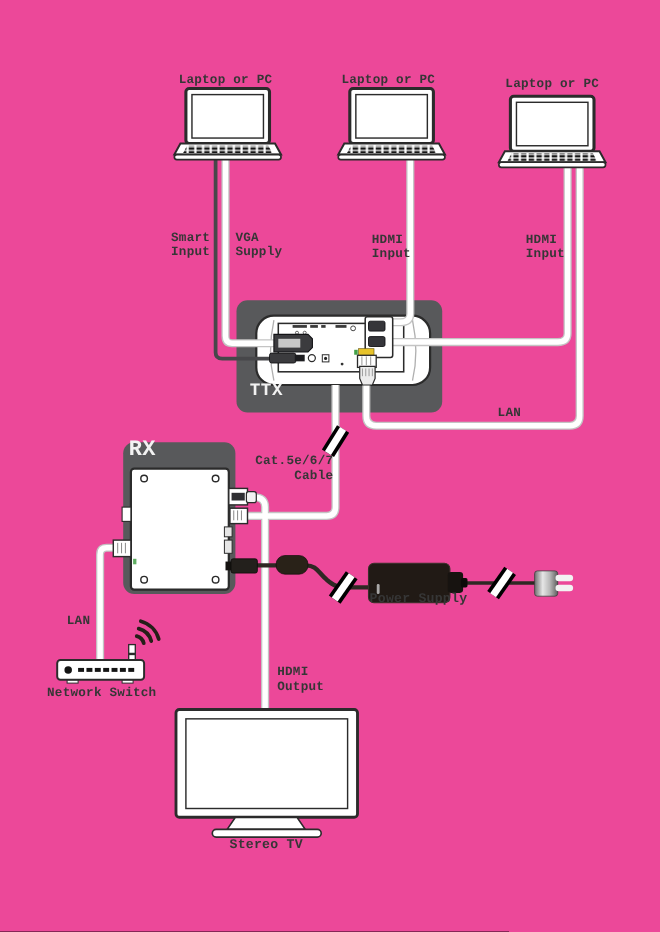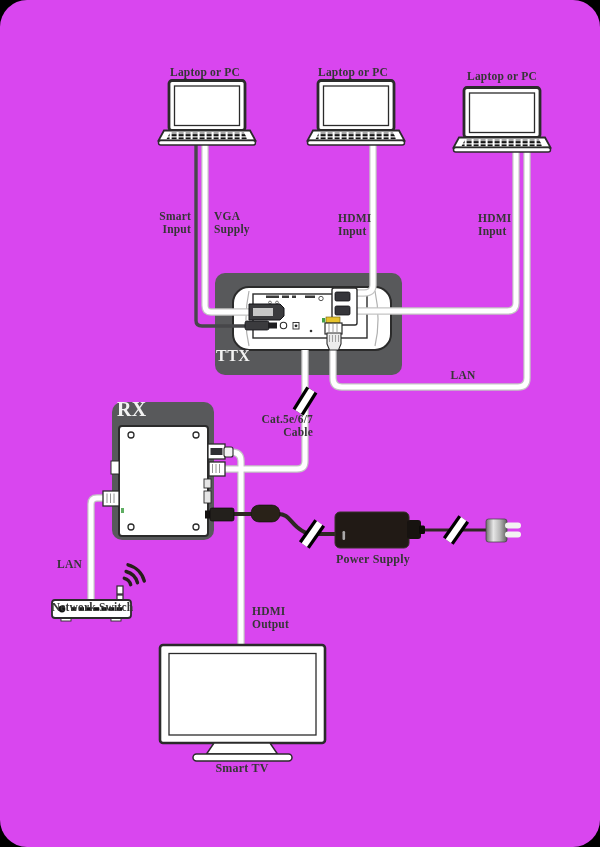--- a/index.html
+++ b/index.html
@@ -1,18 +1,18 @@
 <!DOCTYPE html>
 <html><head>
 <meta charset="utf-8">
 <style>
   html,body { margin:0; padding:0; background:#000; }
   .stage {
-    position:relative; width:600px; height:847px; background:#d946ef;
-    overflow:hidden; font-family:Liberation Serif, serif;border-radius:27px;
+    position:relative; width:600px; height:847px; background:#ec4899;
+    overflow:hidden; font-family:Liberation Mono, monospace;
   }
   .stage svg { position:absolute; left:0; top:0; }
   .lbl {
     position:absolute; font-weight:700; color:#363636;
     font-size:11.5px; line-height:13px; white-space:pre-line;
     letter-spacing:0.2px;
   }
   .lbl.center { text-align:center; }
   .lbl.right  { text-align:right; }
   .panel-lbl  { color:#f2f2f2; }
@@ -234,25 +234,25 @@
 <div class="lbl right" style="left:121px;top:210px;width:70px">Smart
 Input</div>
 <div class="lbl" style="left:214px;top:210px">VGA
 Supply</div>
 <div class="lbl" style="left:338px;top:212px">HDMI
 Input</div>
 <div class="lbl" style="left:478px;top:212px">HDMI
 Input</div>
 
 <div class="lbl center" style="left:433px;top:369px;width:60px">LAN</div>
-<div class="lbl panel-lbl" style="left:216px;top:349px;font-size:16px;letter-spacing:0.5px">TTX</div>
-<div class="lbl right" style="left:213px;top:413px;width:100px">Cat.5e/6/7
+<div class="lbl panel-lbl" style="left:227px;top:349px;font-size:16px;letter-spacing:0.5px">TTX</div>
+<div class="lbl right" style="left:203px;top:413px;width:100px">Cat.5e/6/7
 Cable</div>
 <div class="lbl panel-lbl" style="left:117px;top:403px;font-size:20px;letter-spacing:0.4px">RX</div>
 
-<div class="lbl" style="left:336px;top:553px;font-size:12px">Power Supply</div>
+<div class="lbl" style="left:336px;top:538px;font-size:12px">Power Supply</div>
 <div class="lbl right" style="left:42px;top:558px;width:40px">LAN</div>
-<div class="lbl center" style="left:32px;top:601px;width:121px">Network Switch</div>
+<div class="lbl center" style="left:32px;top:624px;width:121px">Network Switch</div>
 <div class="lbl" style="left:252px;top:605px">HDMI
 Output</div>
-<div class="lbl center" style="left:192px;top:762px;width:100px;font-size:12px">Smart TV</div>
+<div class="lbl center" style="left:192px;top:762px;width:100px;font-size:12px">Stereo TV</div>
 
 </div>
 
 </body></html>

